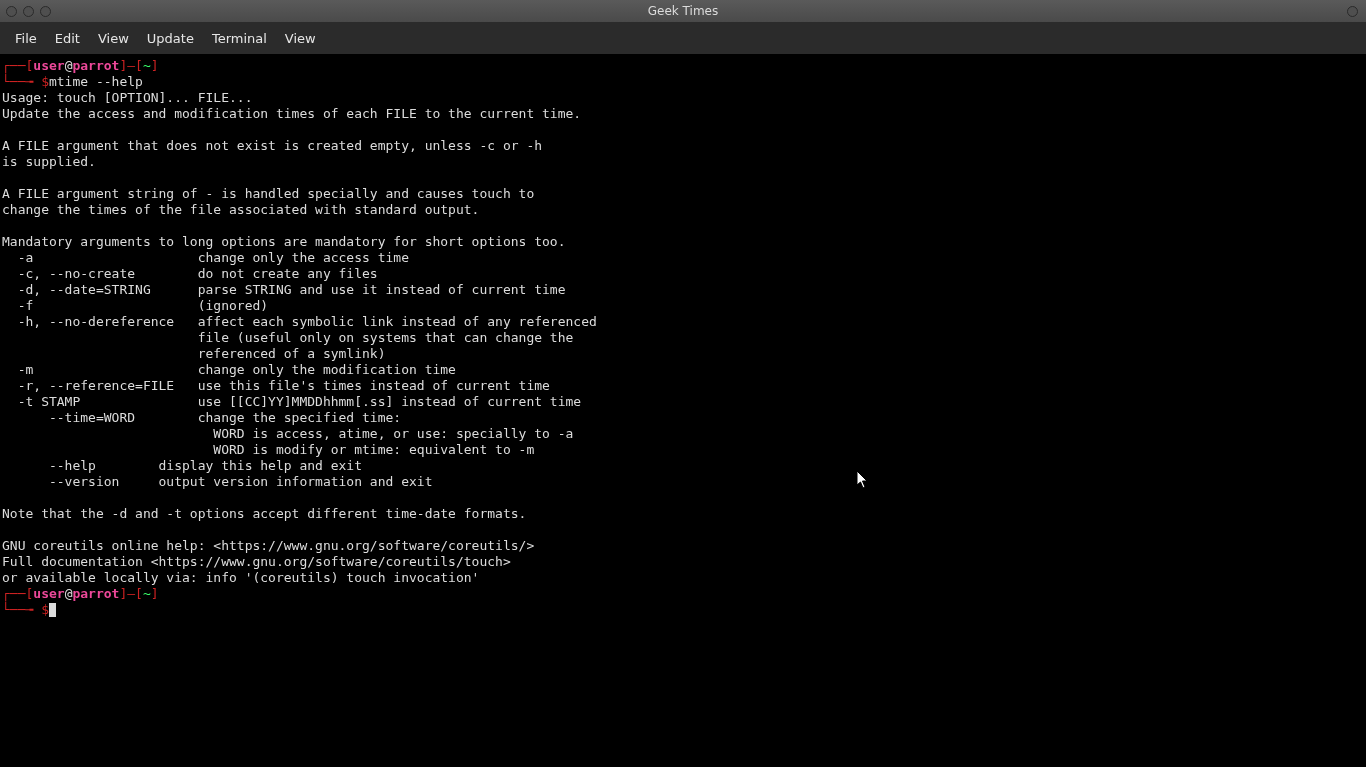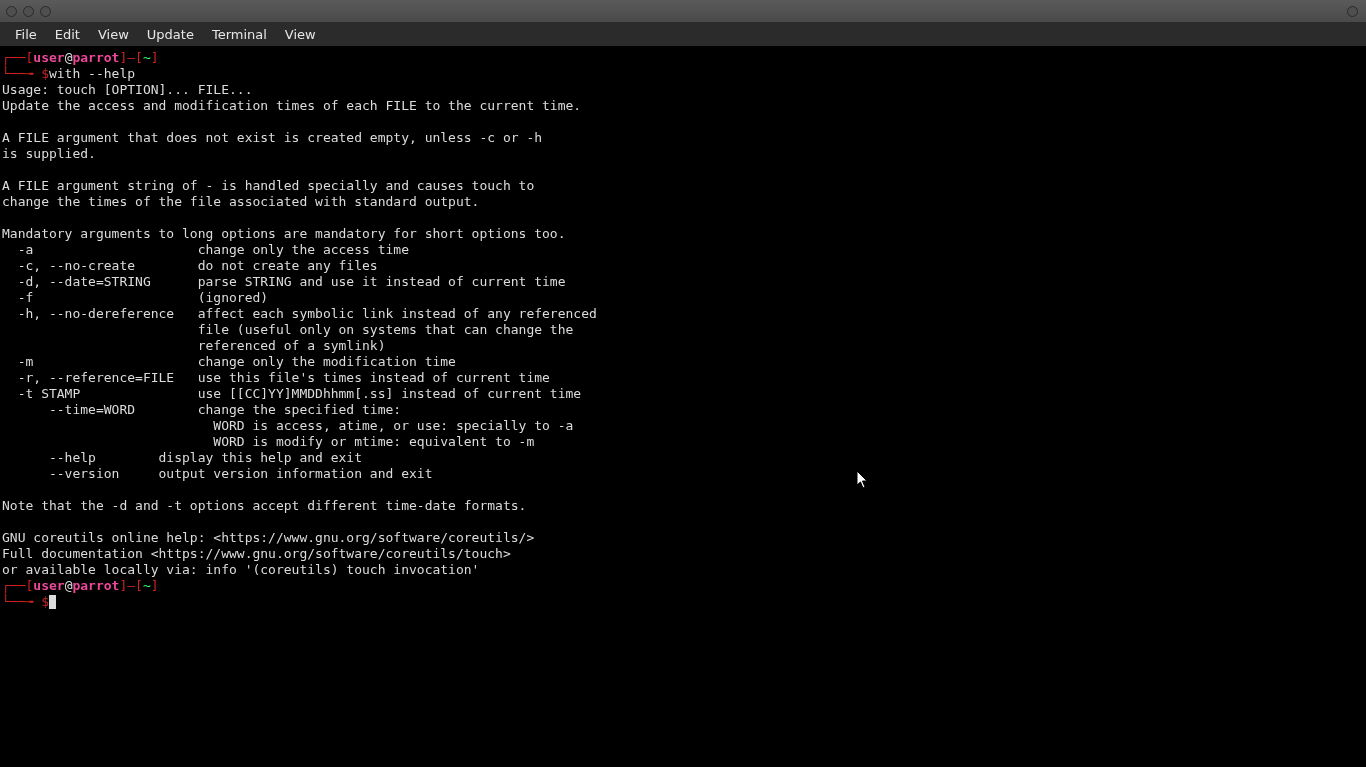--- a/index.html
+++ b/index.html
@@ -45,21 +45,21 @@
     position: absolute;
     right: 8px;
     width: 11px;
     height: 11px;
     border: 1px solid #2a2a2a;
     border-radius: 50%;
     background: #4f4f4f;
     box-sizing: border-box;
   }
   .menubar {
-    height: 24px;
+    height: 32px;
     background: #2b2b2b;
     display: flex;
     align-items: center;
     padding-left: 6px;
     font-family: "DejaVu Sans", sans-serif;
     font-size: 13px;
     color: #e6e6e6;
     gap: 0;
   }
   .menubar .menu-item {
@@ -97,34 +97,35 @@
 </style>
 </head>
 <body>
 
 <div class="titlebar">
   <div class="window-buttons">
     <div class="wbtn"></div>
     <div class="wbtn"></div>
     <div class="wbtn"></div>
   </div>
+  <div class="title">Geek Times</div>
   <div class="right-btn"></div>
 </div>
 
 <div class="menubar">
   <div class="menu-item">File</div>
   <div class="menu-item">Edit</div>
   <div class="menu-item">View</div>
   <div class="menu-item">Update</div>
   <div class="menu-item">Terminal</div>
   <div class="menu-item">View</div>
 </div>
 
 <div class="terminal"><span class="red">┌──</span><span class="red">[</span><span class="cyan">user</span><span class="white">@</span><span class="cyan">parrot</span><span class="red">]</span><span class="red">—</span><span class="red">[</span><span class="green">~</span><span class="red">]</span>
-<span class="red">└──╼ </span><span class="red">$</span><span class="white">with --help</span>
+<span class="red">└──╼ </span><span class="red">$</span><span class="white">mtime --help</span>
 <span>Usage: touch [OPTION]... FILE...</span>
 <span>Update the access and modification times of each FILE to the current time.</span>
 <span></span>
 <span>A FILE argument that does not exist is created empty, unless -c or -h</span>
 <span>is supplied.</span>
 <span></span>
 <span>A FILE argument string of - is handled specially and causes touch to</span>
 <span>change the times of the file associated with standard output.</span>
 <span></span>
 <span>Mandatory arguments to long options are mandatory for short options too.</span>

